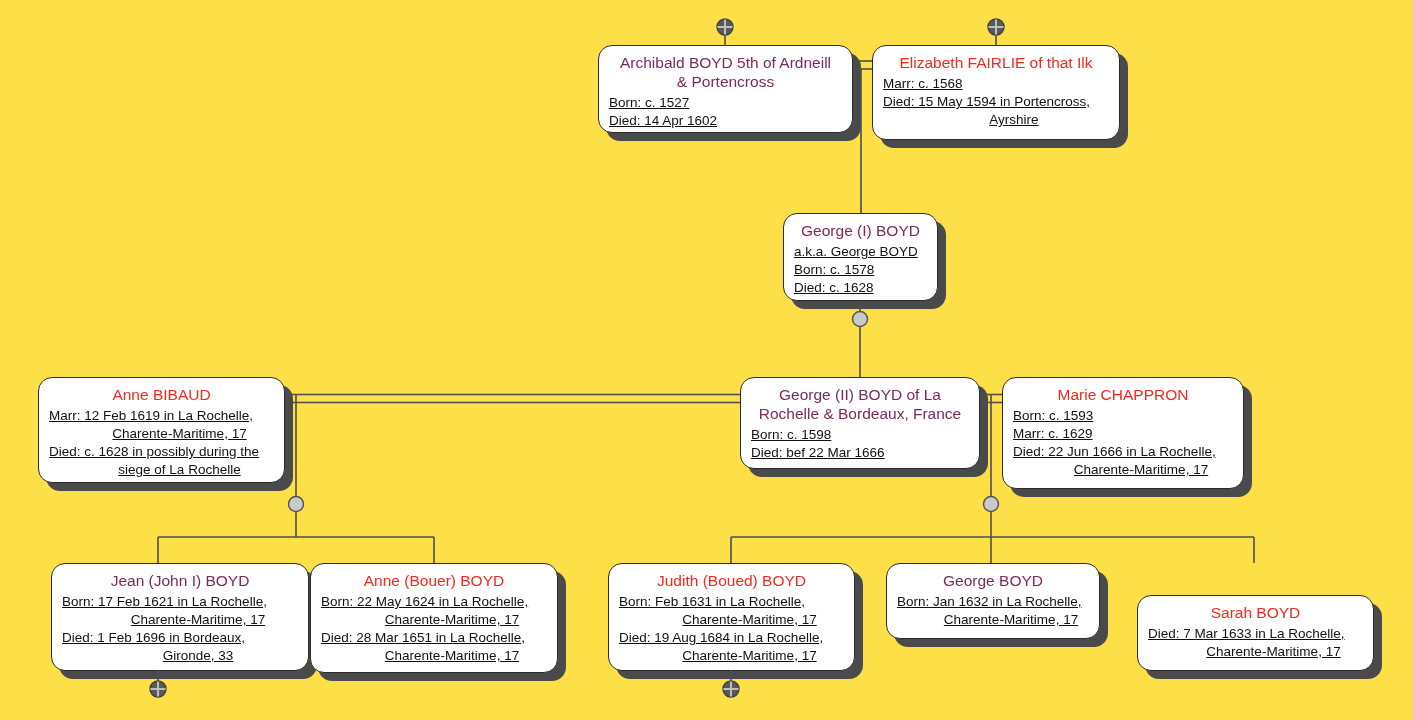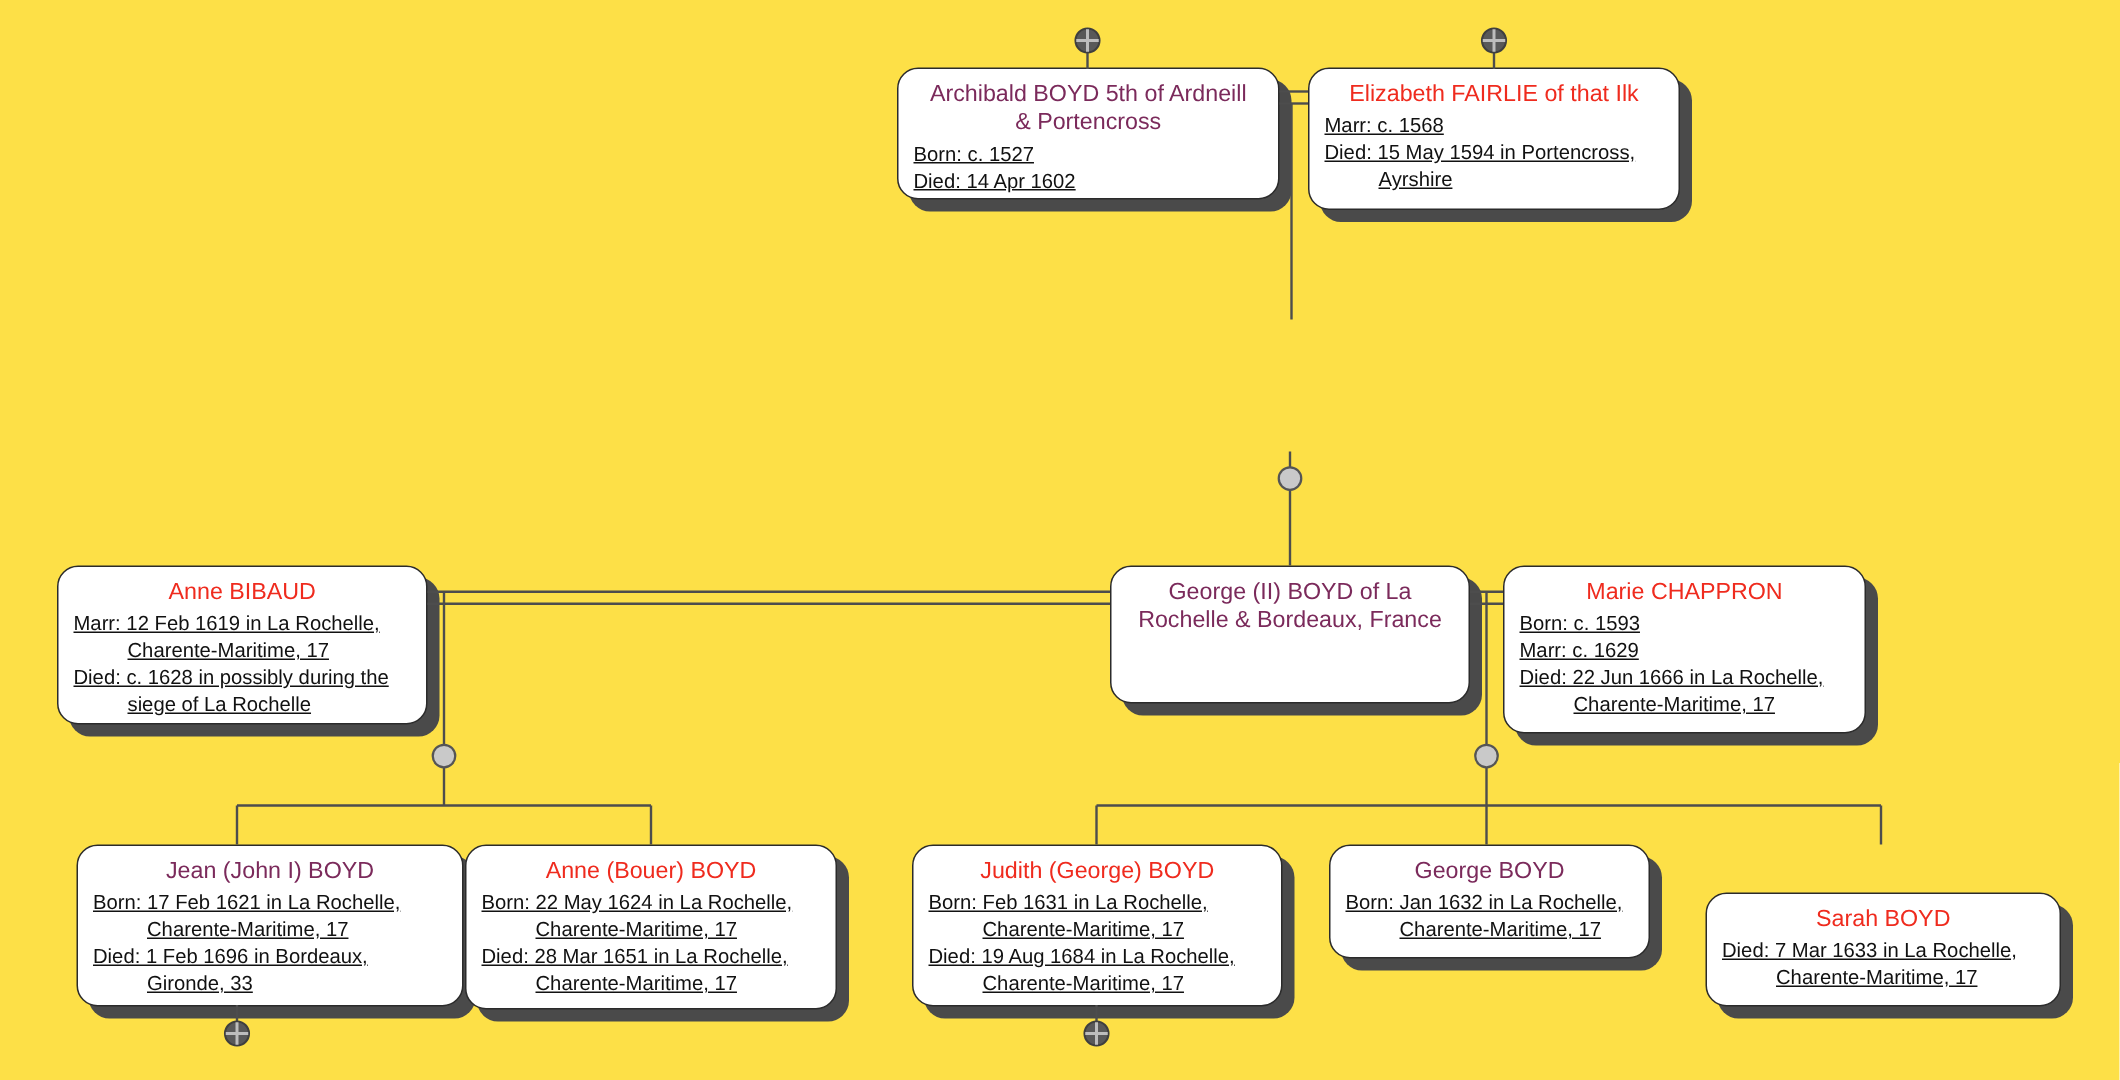--- a/index.html
+++ b/index.html
@@ -17,21 +17,21 @@
     border:1.6px solid #2b2b2b; border-radius:14px;
     box-shadow:8px 8px 0 #4a4a4a;
     padding:7px 10px 6px 10px; z-index:1; overflow:hidden;
   }
   .ptitle {
     text-align:center; font-size:15.5px; line-height:19px;
     margin-bottom:3px; white-space:nowrap;
   }
   .pbody { font-size:13.5px; line-height:18px; color:#111111;text-decoration:underline; }
   .pbody div, .ptitle div { white-space:nowrap; }
-  .pbody .cont { padding-left:36px; }
+  .pbody .cont { padding-left:36px;text-align:center; }
 </style>
 </head>
 <body>
 
 <div class="stage" data-interactable="false">
 
   <svg class="connector-layer" data-interactable="false" width="1413" height="720" viewBox="0 0 1413 720" xmlns="http://www.w3.org/2000/svg">
     <g stroke="#4d4d4d" stroke-width="1.6" fill="none">
 
       <g data-interactable="false">
@@ -114,37 +114,51 @@
     <div class="ptitle" data-interactable="false" style="color: rgb(239, 43, 30);">
         <div>Elizabeth FAIRLIE of that Ilk</div>
       </div>
     <div class="pbody" data-interactable="false">
         <div>Marr: c. 1568</div>
         <div>Died: 15 May 1594 in Portencross,</div>
         <div class="cont">Ayrshire</div>
       </div>
   </div>
 
+  <div class="pbox" style="left:783px;top:213px;width:155px;height:88px" data-interactable="true">
+    <div class="ptitle" data-interactable="false" style="color: rgb(123, 42, 91);">
+        <div>George (I) BOYD</div>
+      </div>
+    <div class="pbody" data-interactable="false">
+        <div>a.k.a. George BOYD</div>
+        <div>Born: c. 1578</div>
+        <div>Died: c. 1628</div>
+      </div>
+  </div>
 
   <div class="pbox" style="left:38px;top:377px;width:247px;height:106px" data-interactable="true">
     <div class="ptitle" data-interactable="false" style="color: rgb(239, 43, 30);">
         <div>Anne BIBAUD</div>
       </div>
     <div class="pbody" data-interactable="false">
         <div>Marr: 12 Feb 1619 in La Rochelle,</div>
         <div class="cont">Charente-Maritime, 17</div>
         <div>Died: c. 1628 in possibly during the</div>
         <div class="cont">siege of La Rochelle</div>
       </div>
   </div>
 
   <div class="pbox" style="left:740px;top:377px;width:240px;height:92px" data-interactable="true">
     <div class="ptitle" data-interactable="false" style="color: rgb(123, 42, 91);">
         <div>George (II) BOYD of La</div>
         <div>Rochelle &amp; Bordeaux, France</div>
+      </div>
+    <div class="pbody" data-interactable="false">
+        <div>Born: c. 1598</div>
+        <div>Died: bef 22 Mar 1666</div>
       </div>
   </div>
 
   <div class="pbox" style="left:1002px;top:377px;width:242px;height:112px" data-interactable="true">
     <div class="ptitle" data-interactable="false" style="color: rgb(239, 43, 30);">
         <div>Marie CHAPPRON</div>
       </div>
     <div class="pbody" data-interactable="false">
         <div>Born: c. 1593</div>
         <div>Marr: c. 1629</div>
@@ -172,21 +186,21 @@
     <div class="pbody" data-interactable="false">
         <div>Born: 22 May 1624 in La Rochelle,</div>
         <div class="cont">Charente-Maritime, 17</div>
         <div>Died: 28 Mar 1651 in La Rochelle,</div>
         <div class="cont">Charente-Maritime, 17</div>
       </div>
   </div>
 
   <div class="pbox" style="left:608px;top:563px;width:247px;height:108px" data-interactable="true">
     <div class="ptitle" data-interactable="false" style="color: rgb(239, 43, 30);">
-        <div>Judith (George) BOYD</div>
+        <div>Judith (Boued) BOYD</div>
       </div>
     <div class="pbody" data-interactable="false">
         <div>Born: Feb 1631 in La Rochelle,</div>
         <div class="cont">Charente-Maritime, 17</div>
         <div>Died: 19 Aug 1684 in La Rochelle,</div>
         <div class="cont">Charente-Maritime, 17</div>
       </div>
   </div>
 
   <div class="pbox" style="left:886px;top:563px;width:214px;height:76px" data-interactable="true">

